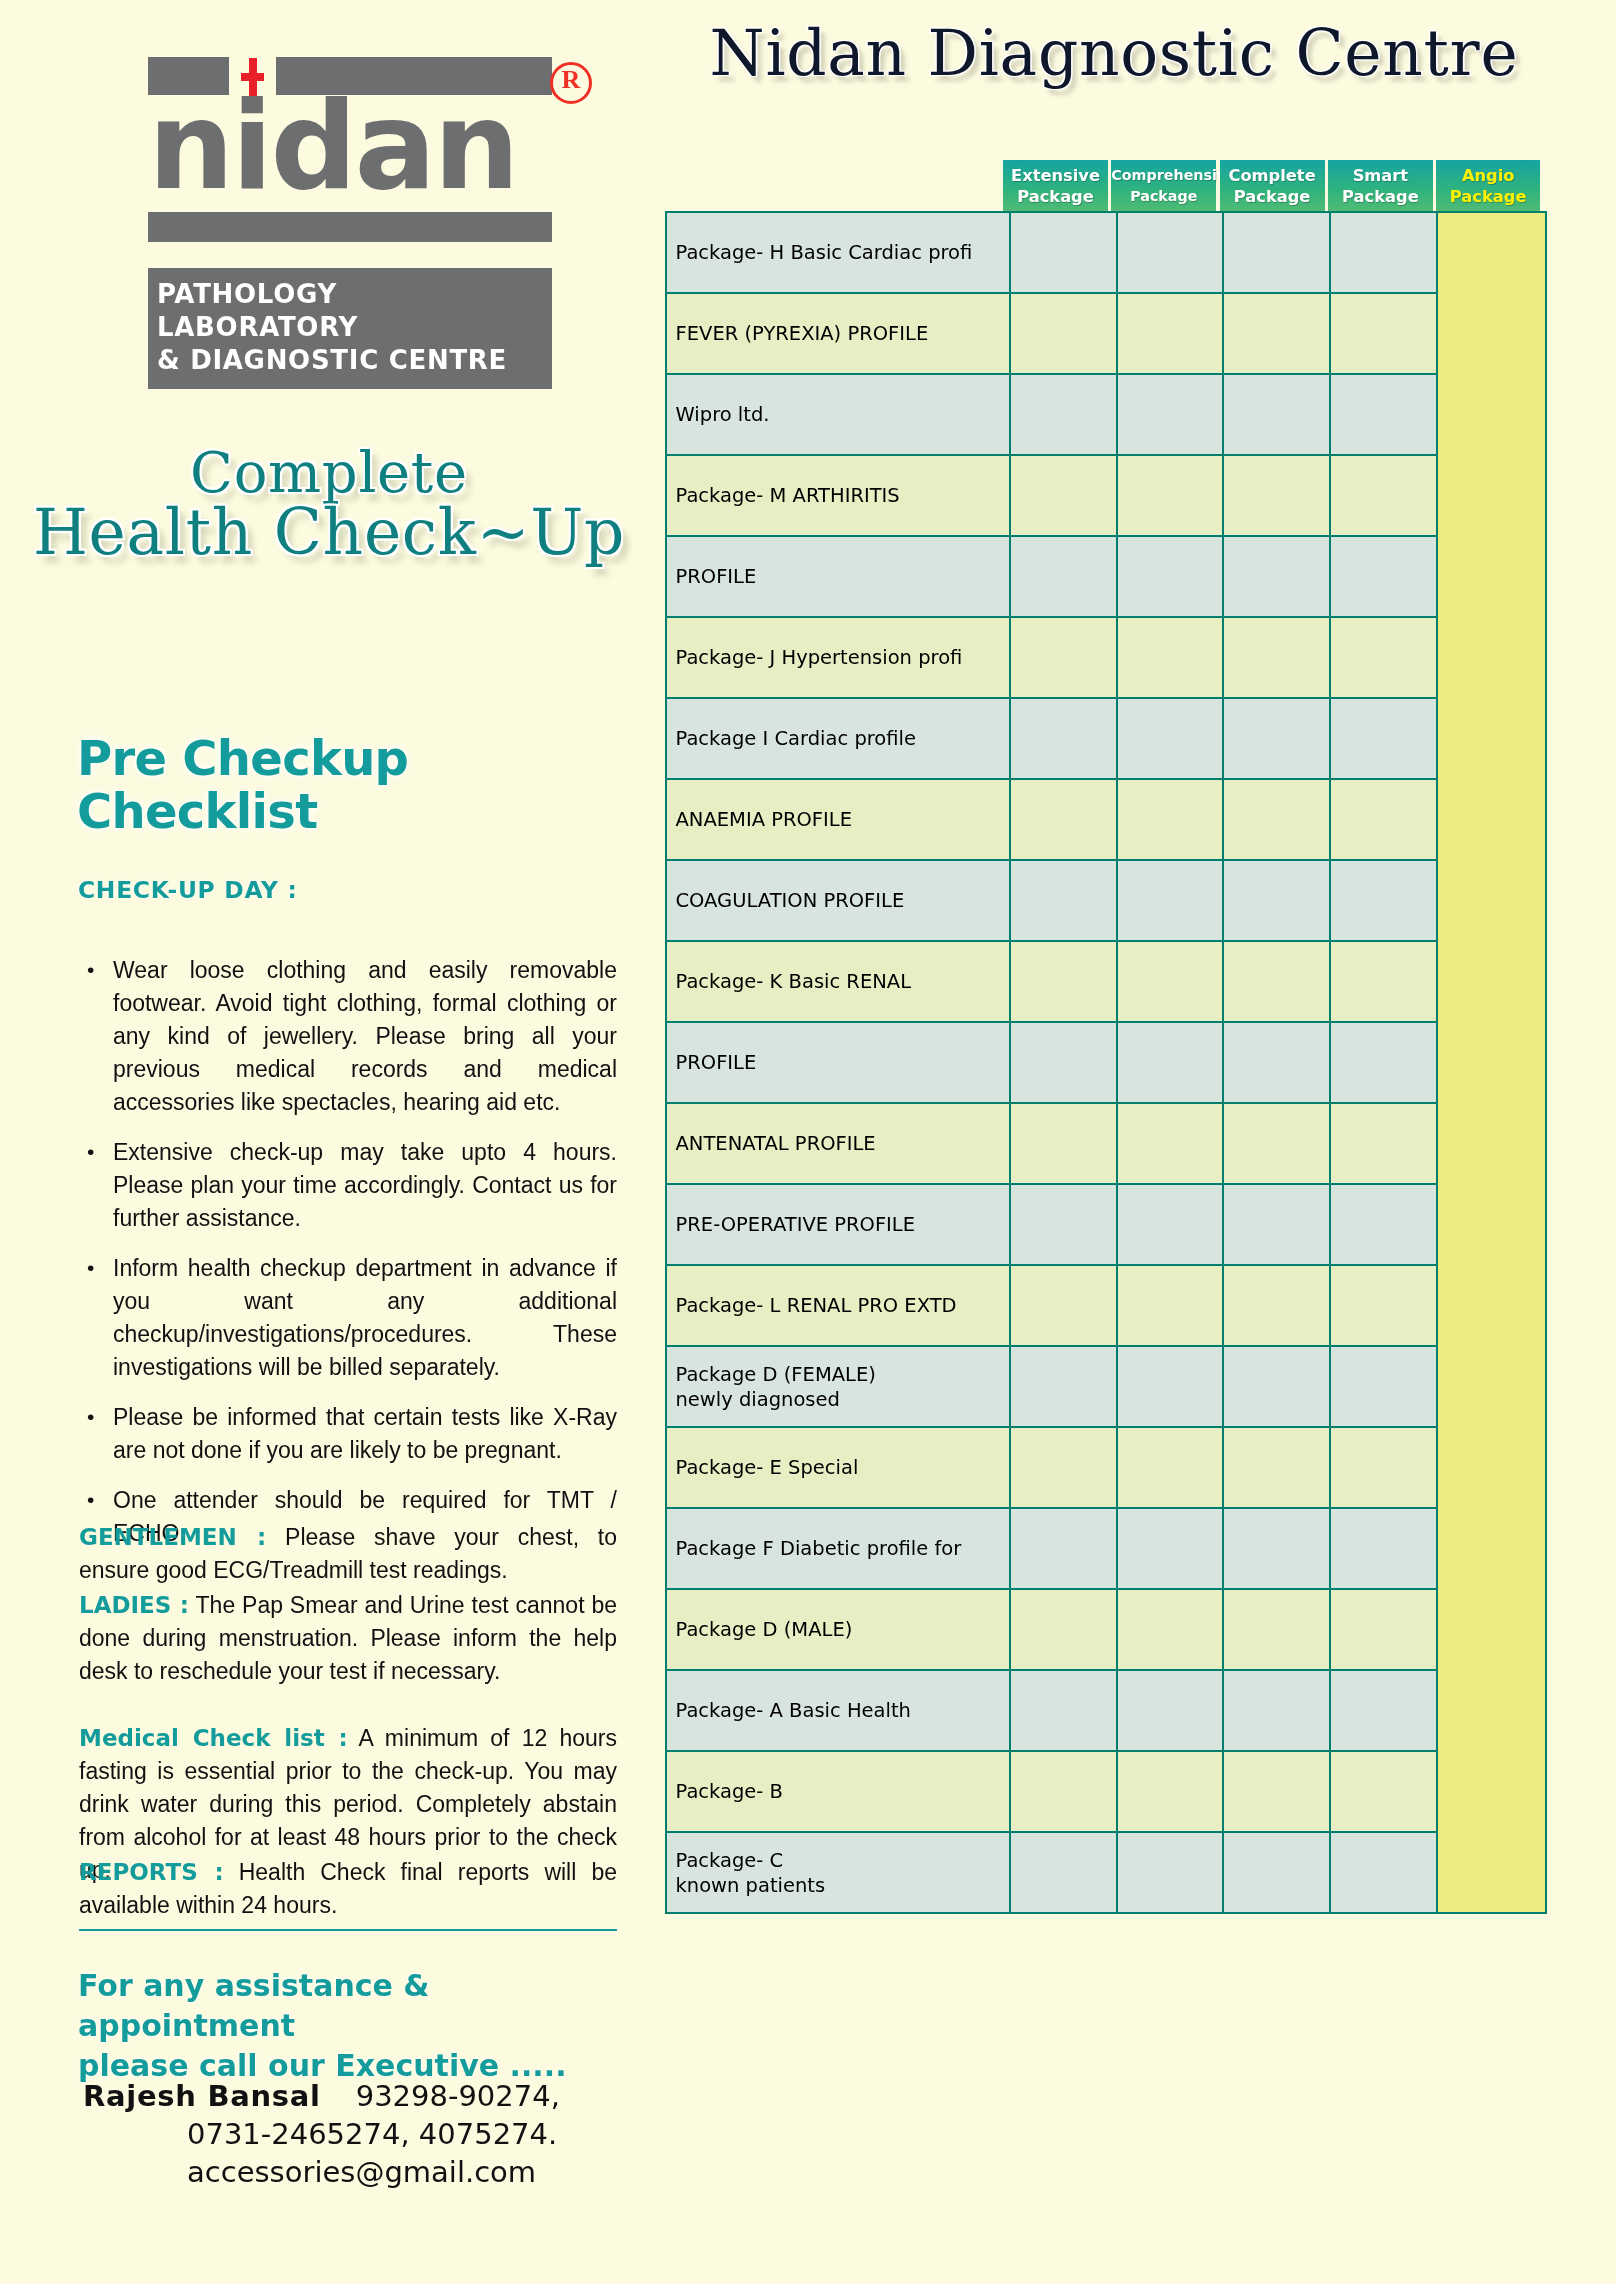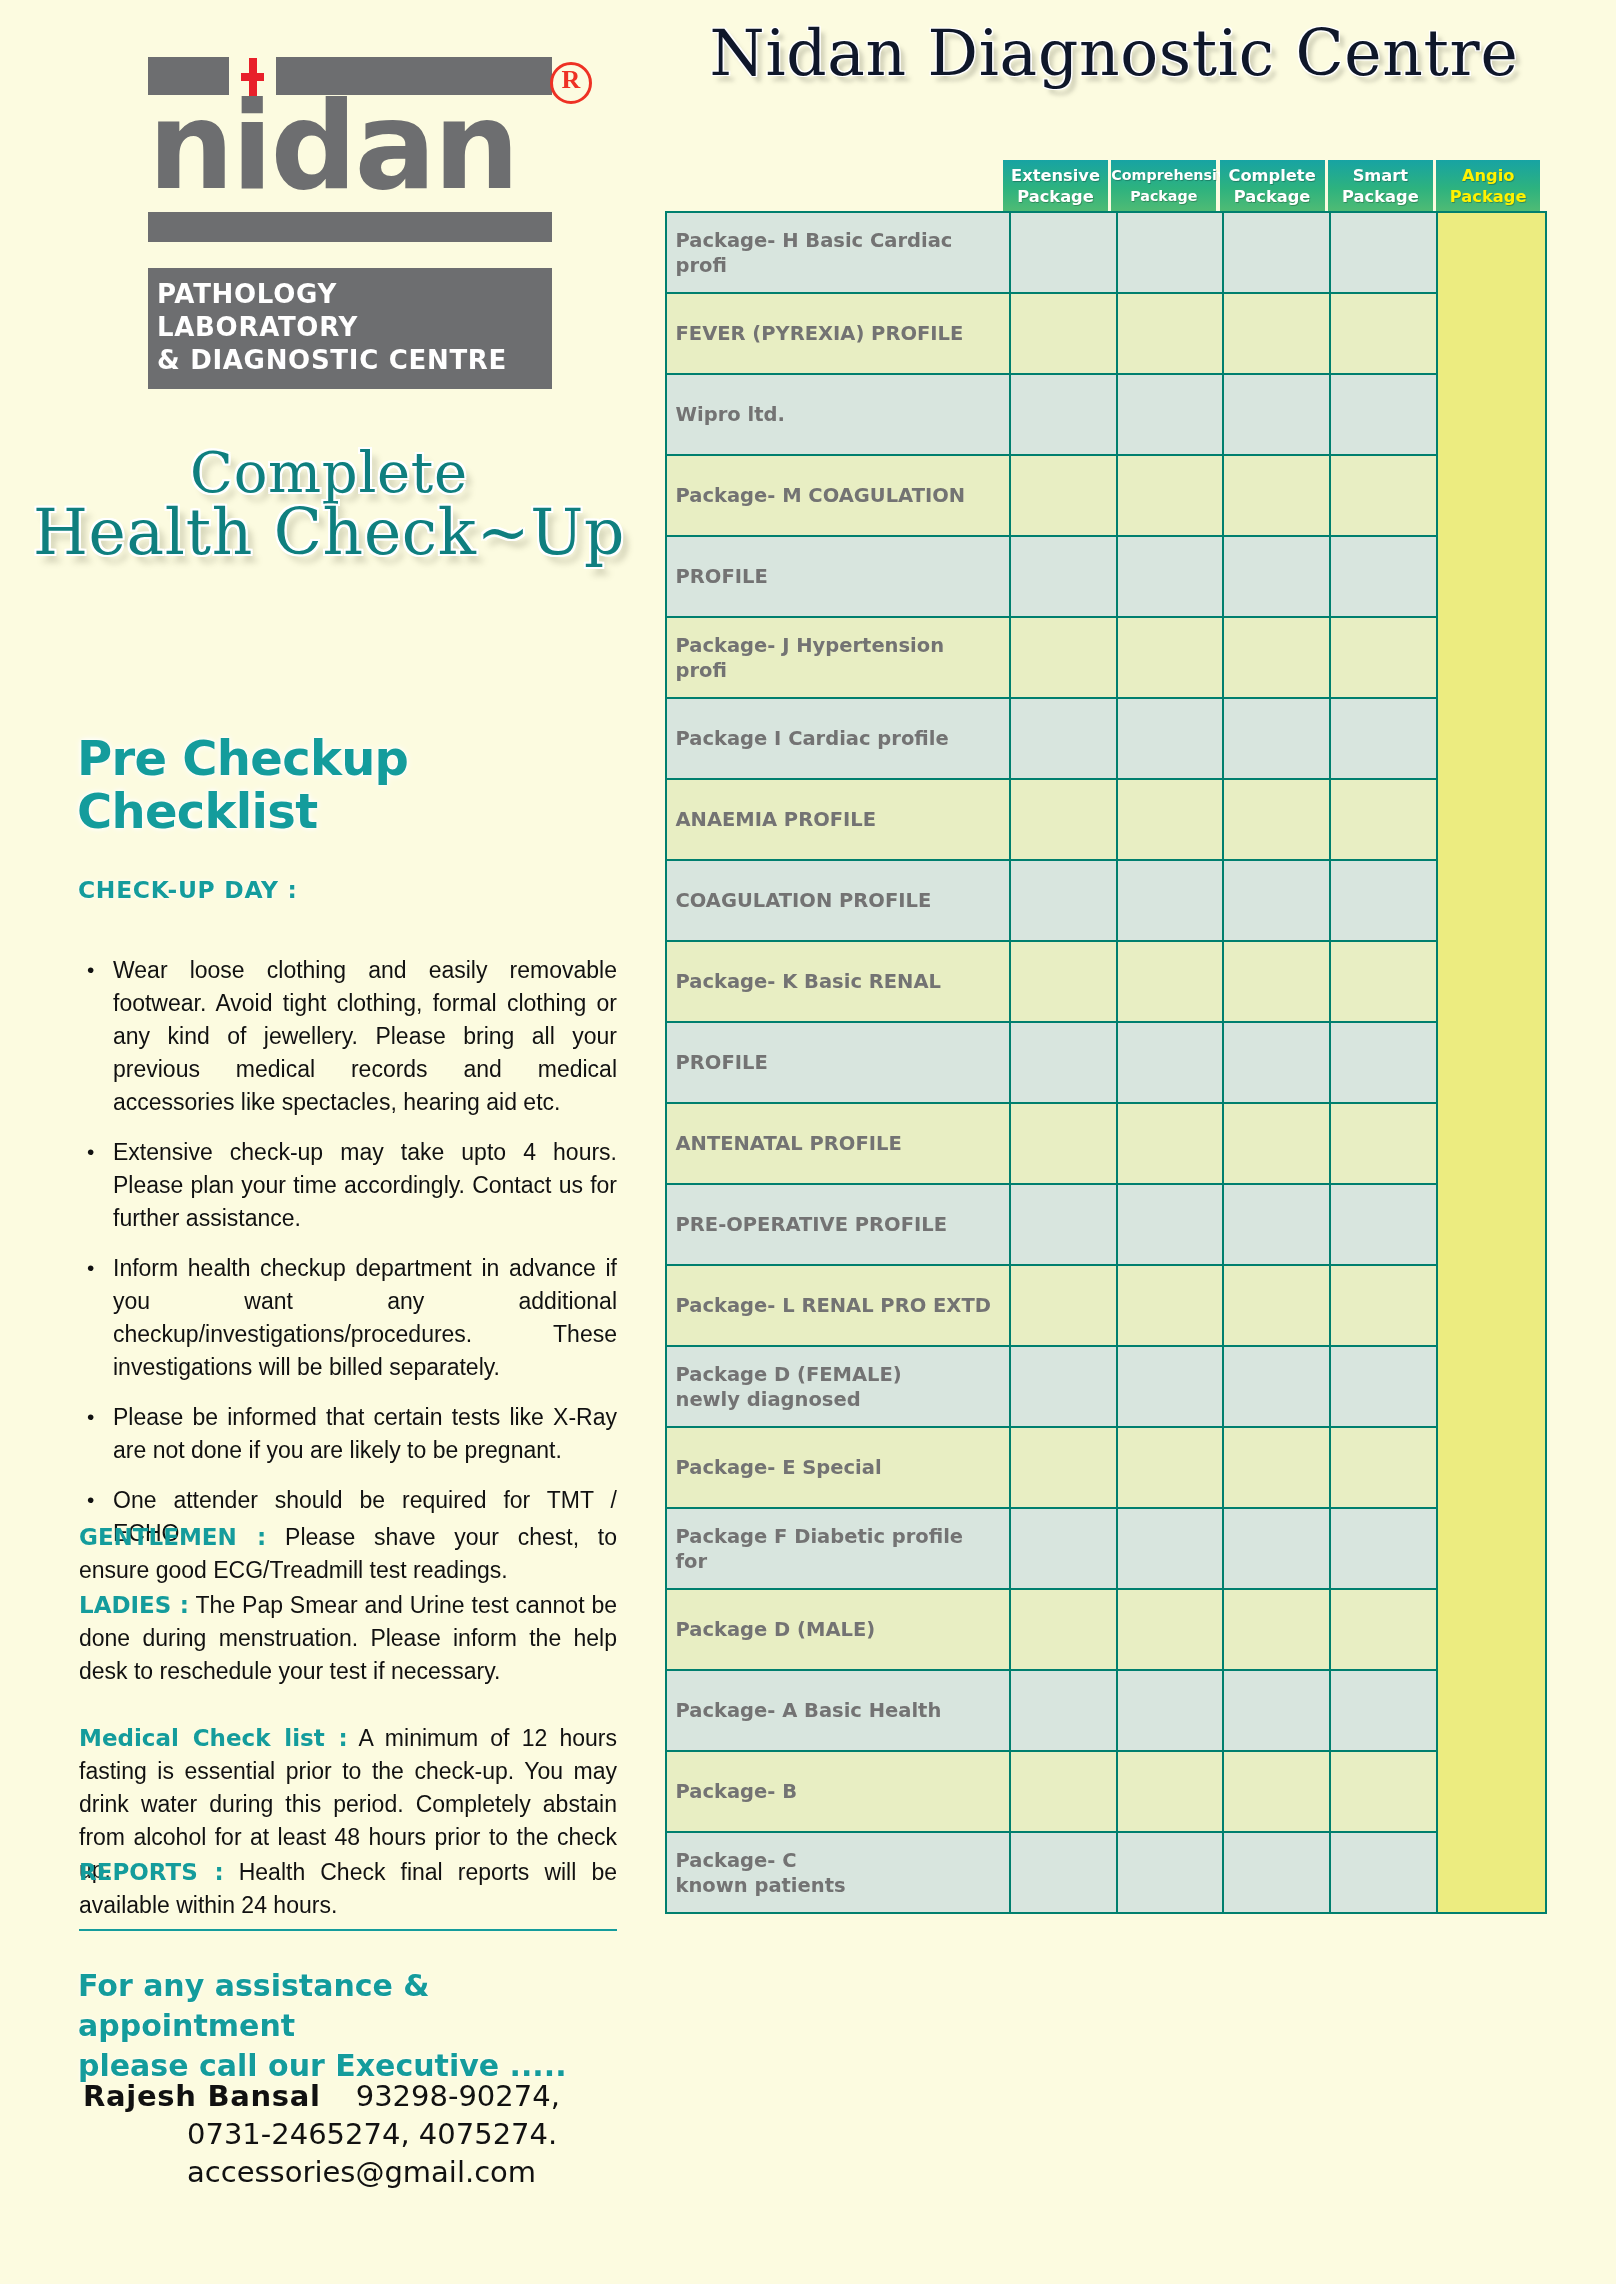--- a/index.html
+++ b/index.html
@@ -351,22 +351,22 @@
     border: 2px solid #007f6e;
     height: 81px;
     padding: 0 9px;
     box-sizing: border-box;
     vertical-align: middle;
   }
   #package-table td.label-cell {
     width: 342px;
     font-size: 19.5px;
     line-height: 25px;
-    font-weight: bold;
-    color: #737373;
+    font-weight: normal;
+    color: #000000;
     font-family: "DejaVu Sans", sans-serif;
     text-align: left;
   }
   #package-table td.check-cell { width: 106px; }
   #package-table td.angio-cell {
     width: 108px;
     background: #ecec80 !important;
     border-top: none;
     border-bottom: none;
   }
@@ -493,21 +493,21 @@
             <span class="cell-line">Wipro ltd.</span>
           </td>
           <td class="check-cell"></td>
           <td class="check-cell"></td>
           <td class="check-cell"></td>
           <td class="check-cell"></td>
           <td class="angio-cell"></td>
         </tr>
         <tr class="row-yellow">
           <td class="label-cell">
-            <span class="cell-line">Package-  M COAGULATION</span>
+            <span class="cell-line">Package-  M ARTHIRITIS</span>
           </td>
           <td class="check-cell"></td>
           <td class="check-cell"></td>
           <td class="check-cell"></td>
           <td class="check-cell"></td>
           <td class="angio-cell"></td>
         </tr>
         <tr class="row-mint">
           <td class="label-cell">
             <span class="cell-line">PROFILE</span>

